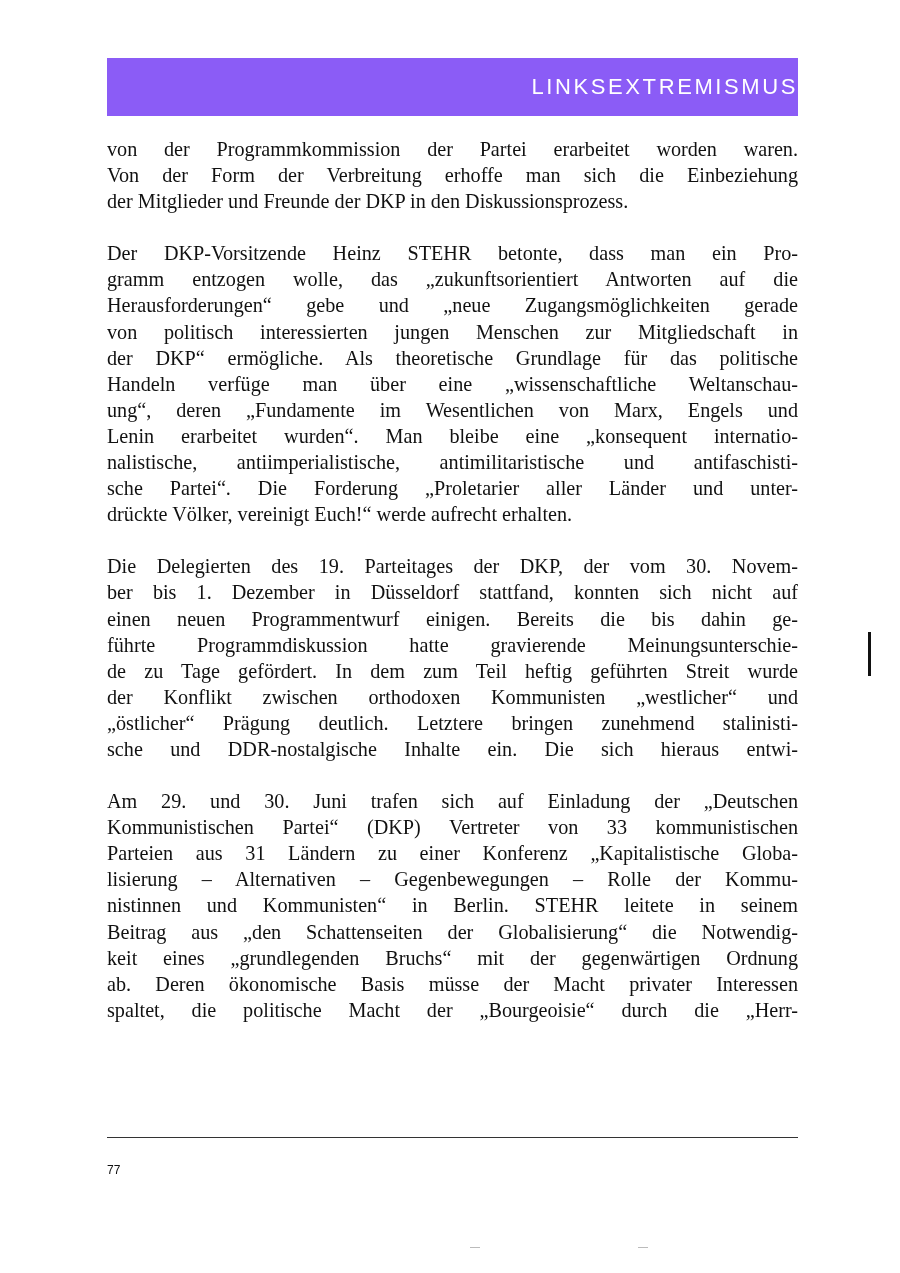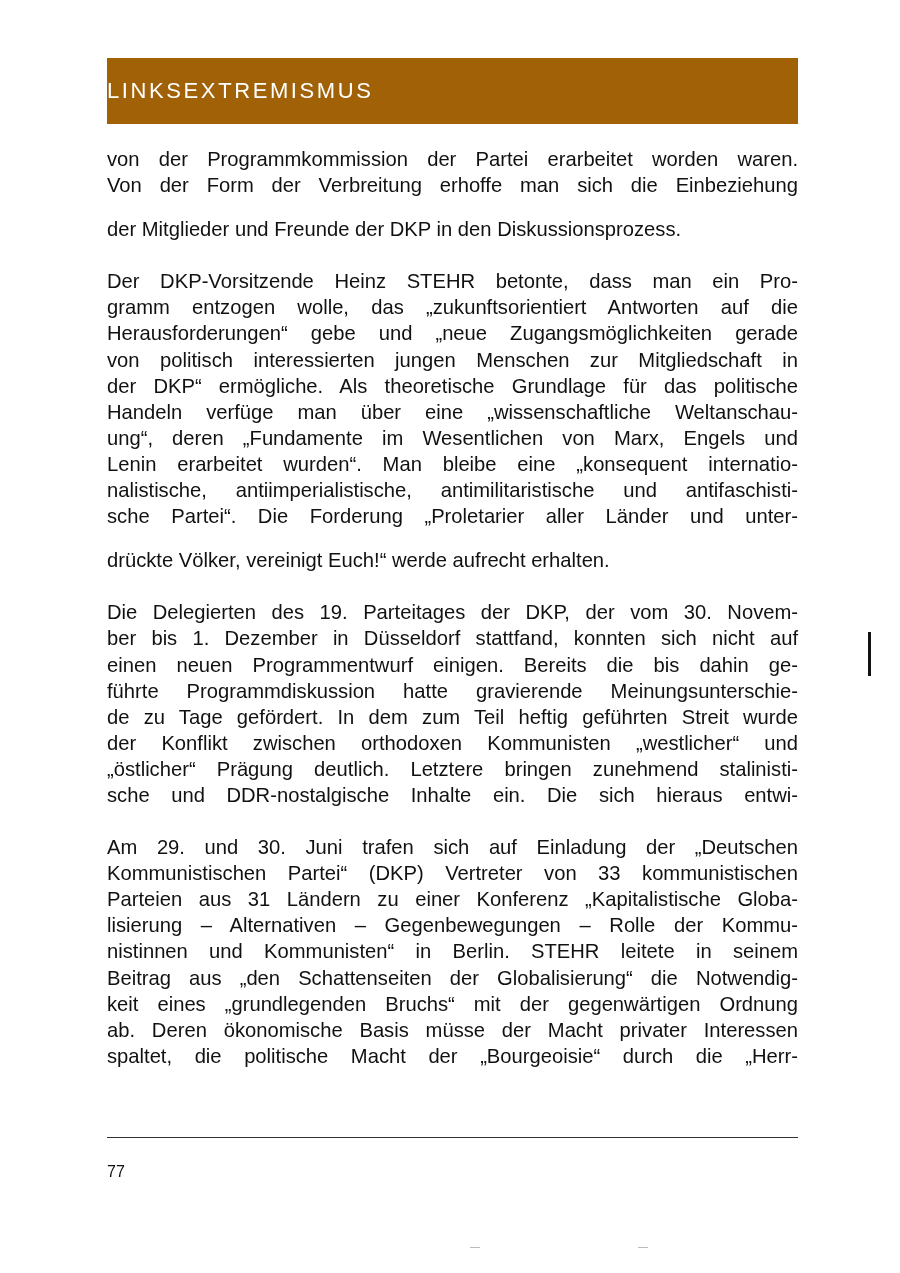--- a/index.html
+++ b/index.html
@@ -3,37 +3,37 @@
   <meta charset="utf-8">
   <style>
     html, body { margin: 0; padding: 0; }
     body {
       width: 900px; height: 1273px; background: #ffffff; position: relative;
       overflow: hidden;
       font-family: "Liberation Sans", "DejaVu Sans", sans-serif;
       color: #111111;
     }
     .header-bar {
-      position: absolute; left: 107px; top: 58px; width: 691px; height: 66px;
-      background: #a16207; color: #ffffff;
-      display: flex; align-items: center; justify-content: flex-start;
+      position: absolute; left: 107px; top: 58px; width: 691px; height: 58px;
+      background: #8b5cf6; color: #ffffff;
+      display: flex; align-items: center; justify-content: flex-end;
       font-size: 22px; letter-spacing: 2.6px; font-weight: normal;
     }
     .content {
-      position: absolute; left: 107px; top: 146px; width: 691px;
-      font-size: 20.2px; line-height: 26.1px; text-align: justify;
+      position: absolute; left: 107px; top: 136px; width: 691px;
+      font-size: 20.2px; line-height: 26.1px; text-align: justify; font-family: Liberation Serif, serif;
     }
     .para { margin: 0 0 26px 0; }
     .line { display: block; text-align: justify; text-align-last: justify; white-space: nowrap; }
-    .line.last { text-align-last: left; margin-top: 18px; }
+    .line.last { text-align-last: left; }
     .footer-rule {
       position: absolute; left: 107px; top: 1137px; width: 691px; height: 1px; background: #333;
     }
     .page-number {
-      position: absolute; left: 107px; top: 1163px; font-size: 16px;
+      position: absolute; left: 107px; top: 1163px; font-size: 12px;
     }
     .margin-mark {
       position: absolute; left: 868px; top: 632px; width: 3px; height: 44px; background: #111;
     }
     .specks { position: absolute; top: 1247px; width: 10px; height: 1px; background: #bbb; }
   </style>
 </head>
 <body>
 
 <div class="header-bar">

